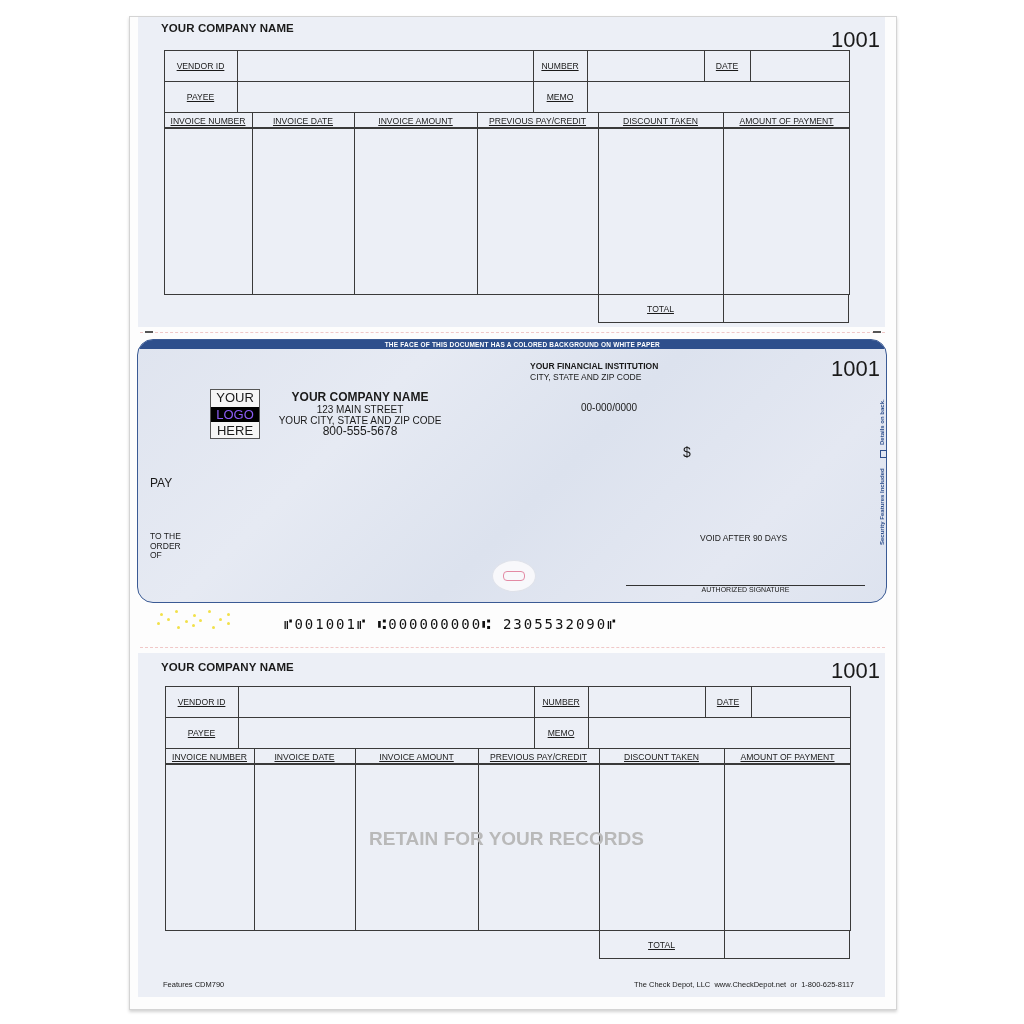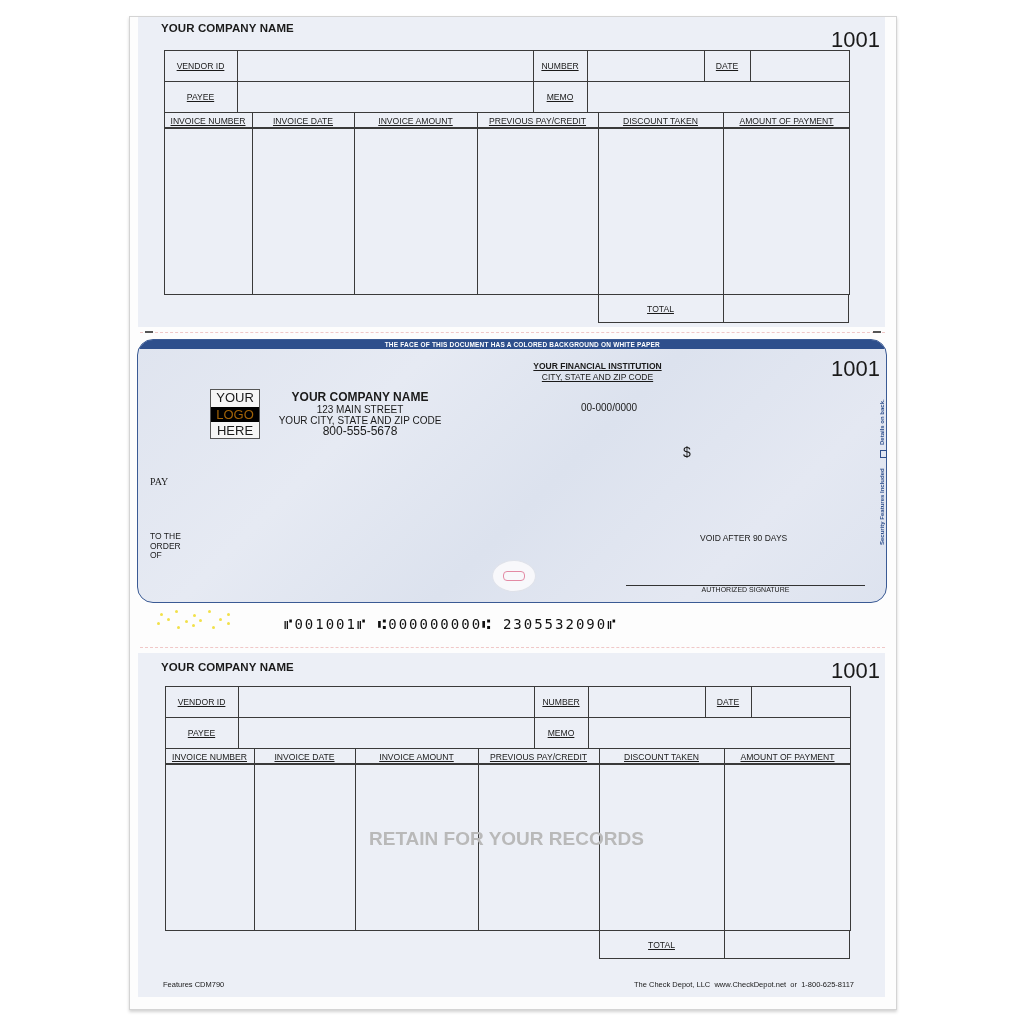--- a/index.html
+++ b/index.html
@@ -18,21 +18,21 @@
   .line-v { position:absolute; width:1px; background:#3a3a3a; }
   .box { position:absolute; border:1px solid #3a3a3a; box-sizing:border-box; }
   .perf { position:absolute; left:140px; width:745px; height:0; border-top:1px dashed #f0c8c8; }
   .check { position:absolute; left:137px; top:339px; width:750px; height:264px; box-sizing:border-box;
            border:1.5px solid #3a5a94; border-radius:16px;
            background:linear-gradient(135deg,#dfe4ef 0%,#e6eaf3 30%,#dce2ee 55%,#e4e8f2 80%,#dde3ef 100%); overflow:hidden; }
   .check-banner { position:absolute; left:0; top:0; width:100%; height:9px; background:#2e4f8c; }
   .check-banner span { position:absolute; right:226px; top:0; font-size:6.5px; color:#fff; font-weight:bold; line-height:9px; letter-spacing:0.2px; }
   .logo { position:absolute; left:210px; top:389px; width:50px; height:50px; border:1px solid #555; background:#f6f6f6; box-sizing:border-box;
           display:flex; flex-direction:column; align-items:center; justify-content:space-between; font-size:13px; line-height:15px; }
-  .logo .mid { background:#000; color:#a16207; width:100%; text-align:center; }
+  .logo .mid { background:#000; color:#8b5cf6; width:100%; text-align:center; }
   .micr { position:absolute; left:284px; top:616px; font-family:"DejaVu Sans Mono", monospace; font-size:14px; letter-spacing:2px; color:#111; }
   .dots { position:absolute; left:157px; top:610px; width:80px; height:24px; }
   .dots i { position:absolute; width:3px; height:3px; background:#f2e14a; border-radius:50%; }
   .seal { position:absolute; left:492px; top:560px; width:42px; height:30px; border-radius:50%; background:#f8f8fb; border:1px solid #dfe2ea; }
   .seal .key { position:absolute; left:10px; top:10px; width:20px; height:8px; border:1.5px solid #e38aa4; border-radius:4px; }
   .sidebar-sec { position:absolute; left:876px; top:395px; width:16px; height:152px; }
   .sidebar-sec span { position:absolute; white-space:nowrap; transform:rotate(-90deg); transform-origin:left top; font-size:6px; color:#2e4f8c; font-weight:bold; }
   .watermark { position:absolute; left:369px; top:828px; font-size:19px; font-weight:bold; color:#b9b9b9; }
 </style>
 </head>
@@ -93,29 +93,29 @@
   <span>HERE</span>
 </div>
 
 <div class="abs" style="left:270px;top:390px;width:180px;text-align:center;line-height:11px;">
   <div style="font-weight:bold;font-size:12px;line-height:14px;">YOUR COMPANY NAME</div>
   <div style="font-size:10px;">123 MAIN STREET</div>
   <div style="font-size:10px;">YOUR CITY, STATE AND ZIP CODE</div>
   <div style="font-size:12px;">800-555-5678</div>
 </div>
 
-<div class="abs" style="left:530px;top:361px;width:135px;text-align:center;line-height:11px;text-decoration:underline;">
+<div class="abs" style="left:530px;top:361px;width:135px;line-height:11px;">
   <div style="font-weight:bold;font-size:8.5px;">YOUR FINANCIAL INSTITUTION</div>
   <div style="font-size:8.5px;">CITY, STATE AND ZIP CODE</div>
 </div>
 <div class="abs" style="left:581px;top:402px;font-size:10px;">00-000/0000</div>
 <div class="abs checknum" style="left:831px;top:356px;">1001</div>
 
 <div class="abs" style="left:683px;top:444px;font-size:14px;">$</div>
-<div class="abs" style="left:150px;top:476px;font-size:10px;font-family:Liberation Serif, serif;">PAY</div>
+<div class="abs" style="left:150px;top:476px;font-size:12px;">PAY</div>
 <div class="abs" style="left:150px;top:532px;font-size:8.5px;line-height:9.5px;">
   <div>TO THE</div>
   <div>ORDER</div>
   <div>OF</div>
 </div>
 <div class="abs" style="left:700px;top:533px;font-size:8.5px;">VOID AFTER 90 DAYS</div>
 
 <div class="seal">
     <div class="key"></div>
   </div>

